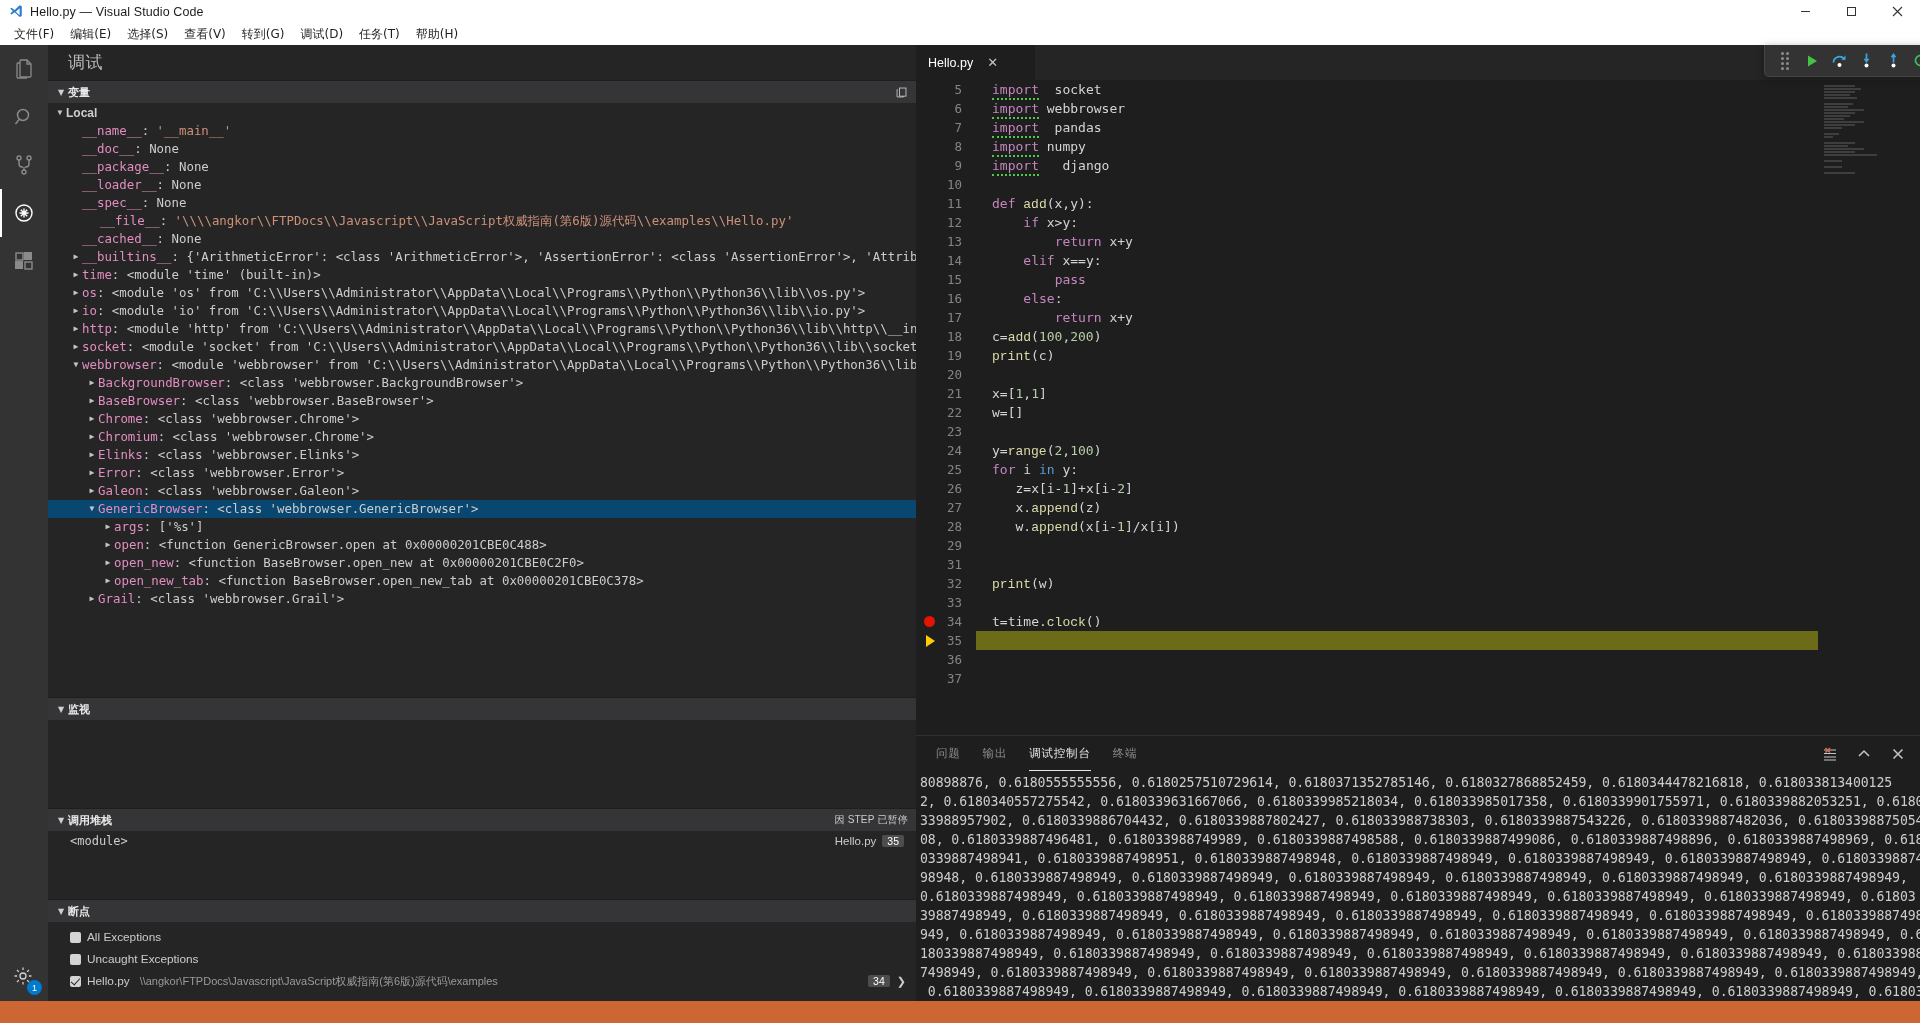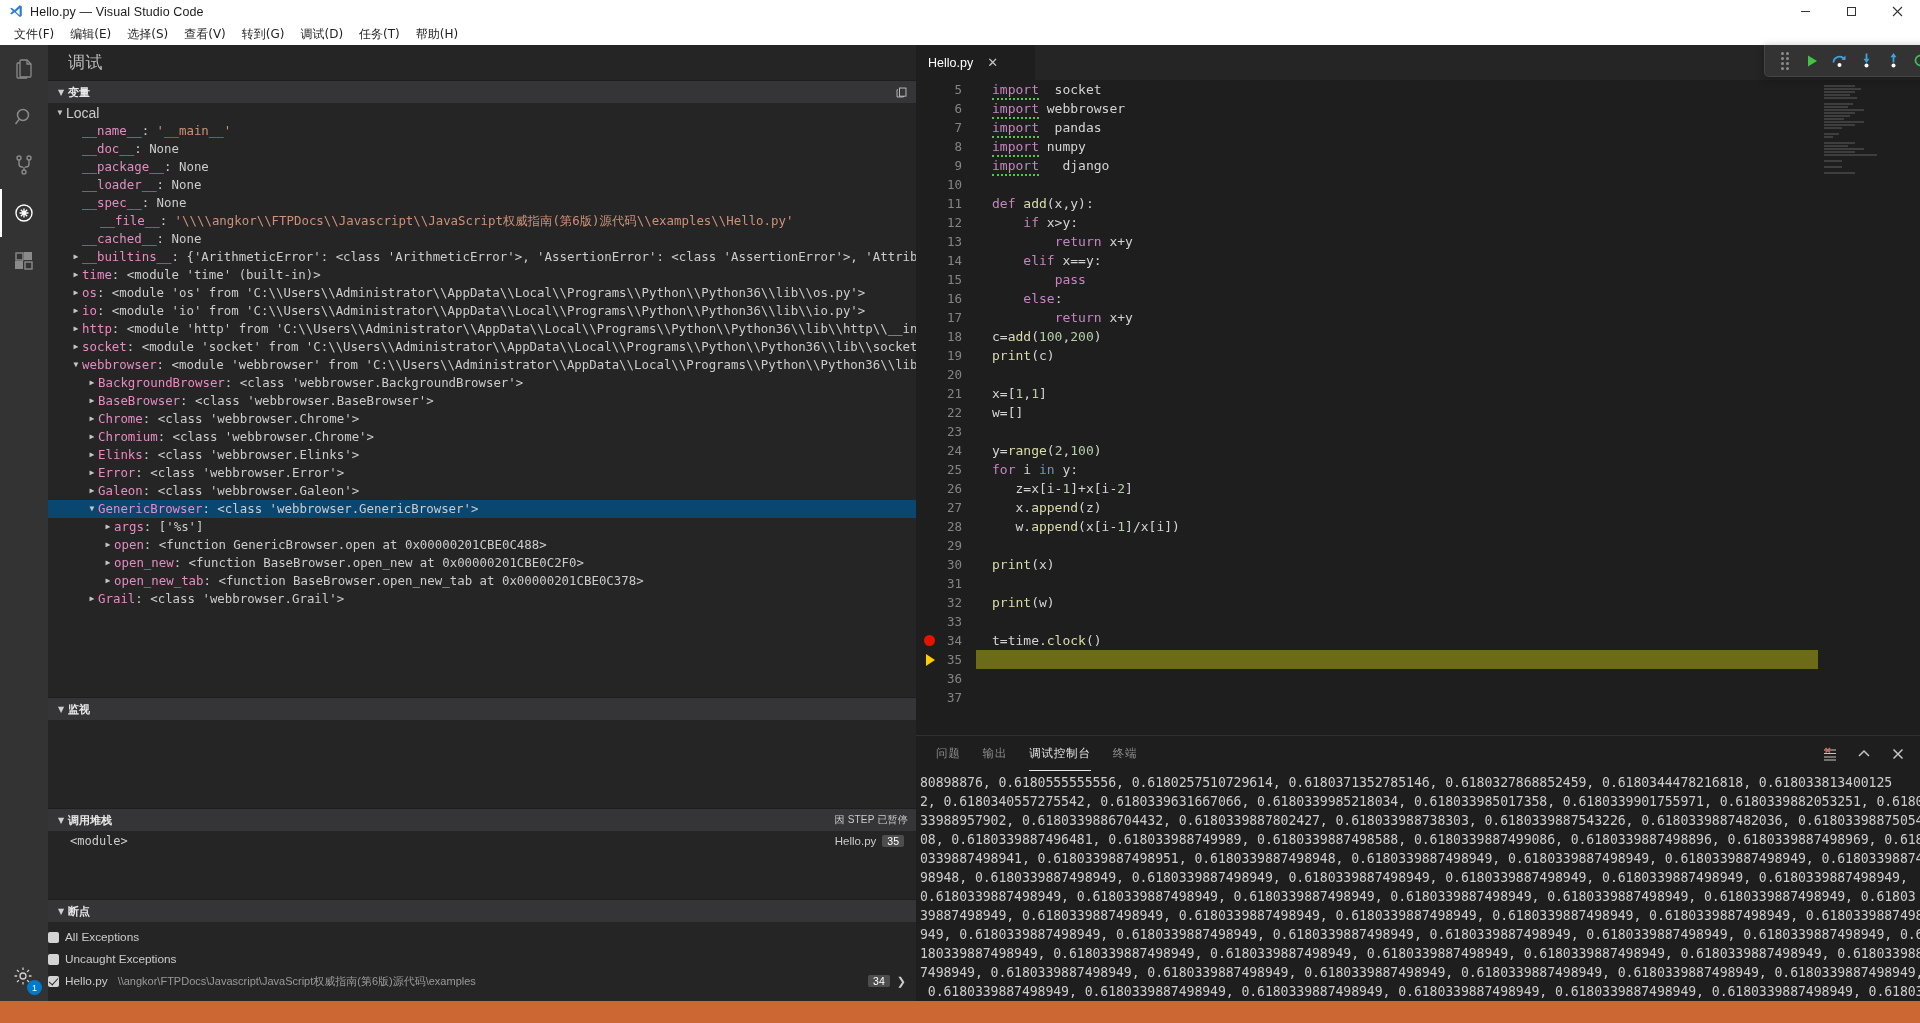--- a/index.html
+++ b/index.html
@@ -76,38 +76,38 @@
   .pane-actions { position: absolute; right: 8px; top: 0; height: 22px; display: flex; align-items: center; gap: 8px; color: #c5c5c5; }
   .pane-body { overflow: hidden; background: #252526; }
 
   
   .vars { font-family: "DejaVu Sans Mono", monospace; font-size: 12.4px; line-height: 18px; color: #cccccc; padding-top: 1px; }
   .vrow { height: 18px; white-space: nowrap; overflow: hidden; display: flex; align-items: center; }
   .vrow.sel { background: #094771; }
   .vrow .arr { width: 12px; flex: 0 0 12px; text-align: center; font-size: 8px; color: #c5c5c5; }
   .vrow .arr.open { color: #c5c5c5; }
   .vname { color: #e38dc0; }
-  .vname.scope { color: #cccccc; font-weight: 400; font-family: "Liberation Sans", sans-serif; font-size: 14px; }
+  .vname.scope { color: #cccccc; font-weight: 700; font-family: "Liberation Sans", sans-serif; font-size: 12px; }
   .vval { color: #cccccc; }
   .vcolon { color: #cccccc; }
   .cn { color: #ce9178; }
 
   
   .watch-body { height: 88px; }
   .cs-row {
     height: 20px; display: flex; align-items: center; padding-left: 22px;
     font-size: 12px; color: #cccccc; font-family: "DejaVu Sans Mono", monospace;
     position: relative;
   }
   .cs-right { position: absolute; right: 12px; display: flex; align-items: center; gap: 6px; }
   .cs-file { font-size: 11.5px; color: #cccccc; font-family: "Liberation Sans", sans-serif; }
   .cs-line { background: #4d4d4d; color: #ffffff; font-size: 10.5px; padding: 0 5px; border-radius: 2px; font-family: "Liberation Sans", sans-serif; }
   .paused-badge { font-size: 10px; color: #cccccc; font-family: "Liberation Sans", sans-serif; letter-spacing: .2px; }
   .bp-row {
-    height: 22px; display: flex; align-items: center; 
+    height: 22px; display: flex; align-items: center; padding-left: 22px;
     font-size: 11.8px; color: #cccccc; font-family: "Liberation Sans", sans-serif;
     position: relative; gap: 6px;
   }
   .cb { width: 11px; height: 11px; flex: 0 0 11px; border-radius: 2px; background: #d4d4d4; position: relative; }
   .cb.on { background: #d4d4d4; }
   .cb.on::after {
     content: ""; position: absolute; left: 3px; top: 0px; width: 4px; height: 8px;
     border: solid #252526; border-width: 0 1.6px 1.6px 0; transform: rotate(42deg);
   }
   .bp-path { color: #9a9a9a; font-size: 11px; margin-left: 4px; }
@@ -151,21 +151,21 @@
   .cur-arrow {
     width: 0; height: 0; border-top: 6px solid transparent; border-bottom: 6px solid transparent;
     border-left: 9px solid #ffcc00; margin-left: 2px;
   }
   .lnum { width: 34px; flex: 0 0 34px; text-align: right; padding-right: 14px; color: #858585; font-size: 12.5px; }
   .ctext { flex: 1 1 auto; padding-left: 16px; color: #d4d4d4; position: relative; }
   .cline.exec .ctext { background: #6b6b18; }
   .cline.exec { background: transparent; }
   .kw { color: #c586c0; }
   .kw2 { color: #569cd6; }
-  .fn { color: #dcdcaa; }
+  .fn { color: #dcdcaa; font-family: Liberation Mono, monospace; }
   .num { color: #b5cea8; }
   .squig { border-bottom: 2px dotted #4ec94e; padding-bottom: 1px; }
 
   .minimap { width: 92px; flex: 0 0 92px; background: #1e1e1e; position: relative; padding-top: 4px; }
   .mm-line { height: 2px; background: #4a4a4a; margin: 1px 0 1px 6px; opacity: .75; }
   .editor-scroll { width: 10px; flex: 0 0 10px; background: #1e1e1e; }
 
   
   .panel { height: 266px; flex: 0 0 266px; background: #1e1e1e; display: flex; flex-direction: column; border-top: 1px solid #303030;}
   .panel-tabs { height: 35px; flex: 0 0 35px; display: flex; align-items: center; padding-left: 20px; gap: 22px; position: relative; }
@@ -629,21 +629,20 @@
             <div class="cline"><span class="gut-mark"></span><span class="lnum">20</span><span class="ctext">&nbsp;</span></div>
             <div class="cline"><span class="gut-mark"></span><span class="lnum">21</span><span class="ctext">x=[<span class="num">1</span>,<span class="num">1</span>]</span></div>
             <div class="cline"><span class="gut-mark"></span><span class="lnum">22</span><span class="ctext">w=[]</span></div>
             <div class="cline"><span class="gut-mark"></span><span class="lnum">23</span><span class="ctext">&nbsp;</span></div>
             <div class="cline"><span class="gut-mark"></span><span class="lnum">24</span><span class="ctext">y=<span class="fn">range</span>(<span class="num">2</span>,<span class="num">100</span>)</span></div>
             <div class="cline"><span class="gut-mark"></span><span class="lnum">25</span><span class="ctext"><span class="kw">for</span> i <span class="kw2">in</span> y:</span></div>
             <div class="cline"><span class="gut-mark"></span><span class="lnum">26</span><span class="ctext">   z=x[i-<span class="num">1</span>]+x[i-<span class="num">2</span>]</span></div>
             <div class="cline"><span class="gut-mark"></span><span class="lnum">27</span><span class="ctext">   x.<span class="fn">append</span>(z)</span></div>
             <div class="cline"><span class="gut-mark"></span><span class="lnum">28</span><span class="ctext">   w.<span class="fn">append</span>(x[i-<span class="num">1</span>]/x[i])</span></div>
             <div class="cline"><span class="gut-mark"></span><span class="lnum">29</span><span class="ctext">&nbsp;</span></div>
-            <div class="cline"><span class="gut-mark"></span><span class="lnum">30</span><span class="ctext"><span class="fn">print</span>(x)</span></div>
             <div class="cline"><span class="gut-mark"></span><span class="lnum">31</span><span class="ctext">&nbsp;</span></div>
             <div class="cline"><span class="gut-mark"></span><span class="lnum">32</span><span class="ctext"><span class="fn">print</span>(w)</span></div>
             <div class="cline"><span class="gut-mark"></span><span class="lnum">33</span><span class="ctext">&nbsp;</span></div>
             <div class="cline"><span class="gut-mark"><span class="bp-dot"></span></span><span class="lnum">34</span><span class="ctext">t=time.<span class="fn">clock</span>()</span></div>
             <div class="cline exec"><span class="gut-mark"><span class="cur-arrow"></span></span><span class="lnum">35</span><span class="ctext">&nbsp;</span></div>
             <div class="cline"><span class="gut-mark"></span><span class="lnum">36</span><span class="ctext">&nbsp;</span></div>
             <div class="cline"><span class="gut-mark"></span><span class="lnum">37</span><span class="ctext">&nbsp;</span></div>
           </div>
         <div class="minimap" id="minimap">
             <div class="mm-line" style="width: 30.8px;"></div>

